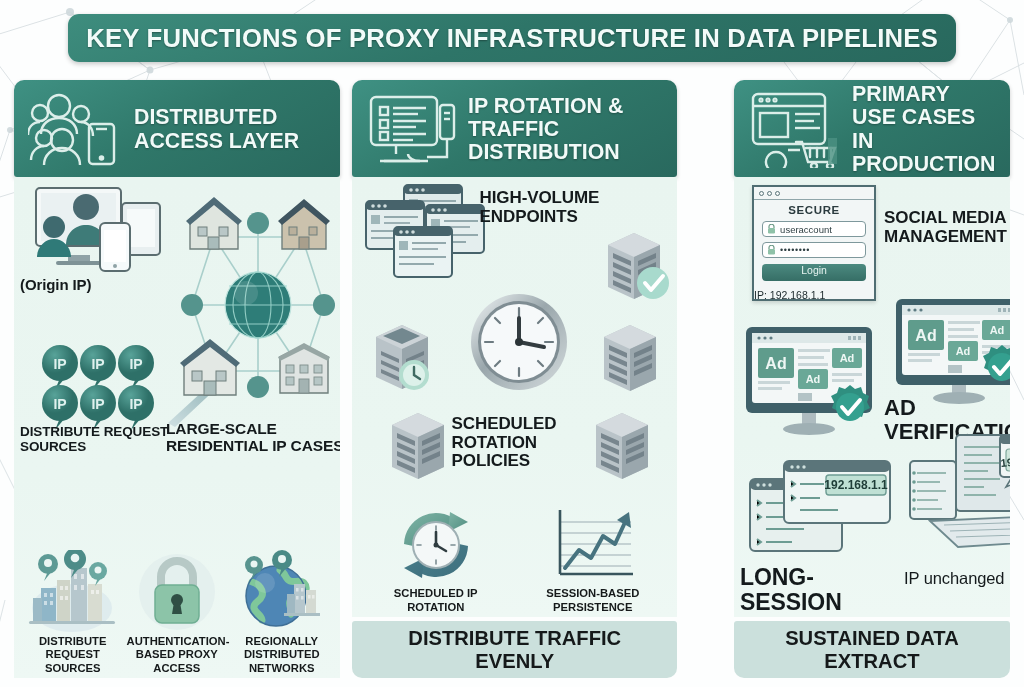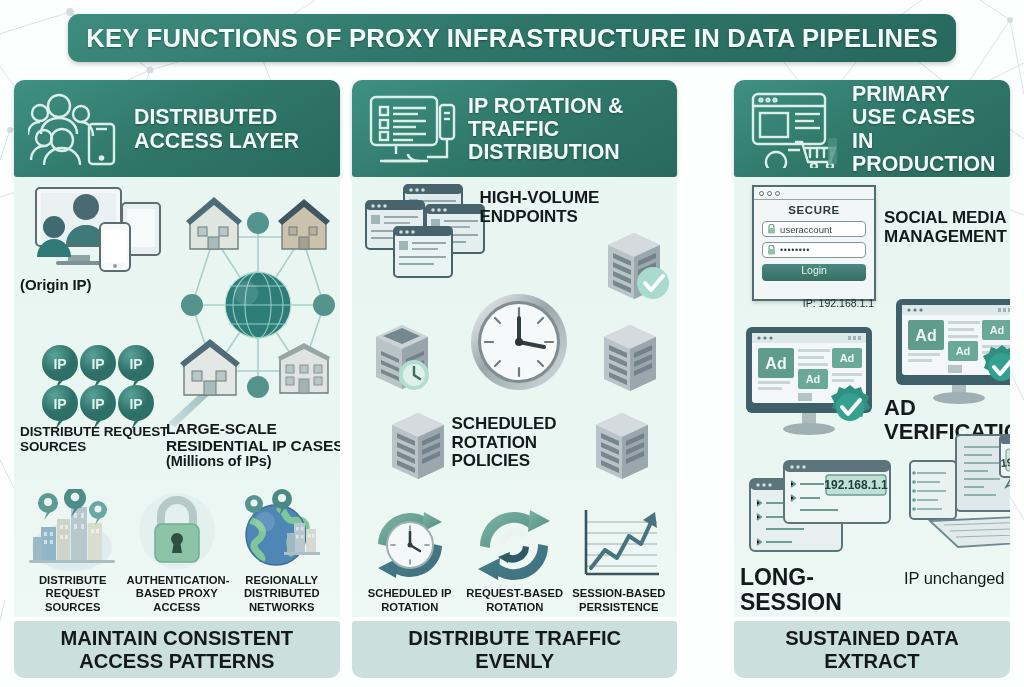--- a/index.html
+++ b/index.html
@@ -340,21 +340,20 @@
                   <rect x="36" y="42" width="8" height="8"></rect>
                 </g>
                 <rect x="21" y="44" width="10" height="14" fill="#a3b3b2" stroke="#7e8e8c" stroke-width=".9"></rect>
               </g>
             </g>
           </svg>
         </span>
 
         <div class="cap" style="left:152px;top:243px;width:182px;font-size:15.5px">
           <span>LARGE-SCALE RESIDENTIAL IP CASES</span>
-          <span class="sub" style="font-size:14.5px">(Millions of IPs)</span>
         </div>
 
         <div class="icon-strip">
 
           <div class="strip-item">
             <span>
               <svg width="98" height="82" viewBox="0 0 98 82" style="margin:0 auto">
                 <ellipse cx="49" cy="58" rx="40" ry="24" fill="#dbe9ec" opacity=".8"></ellipse>
                 <g>
                   <rect x="18" y="38" width="15" height="34" fill="#8fb6c8"></rect>
@@ -440,23 +439,20 @@
                   <circle cx="50" cy="9" r="4" fill="#eaf5f3"></circle>
                 </g>
               </svg>
             </span>
             <div class="lbl">REGIONALLY DISTRIBUTED NETWORKS</div>
           </div>
 
         </div>
       </div>
 
-      <div class="col-footer">
-        <span>MAINTAIN CONSISTENT ACCESS PATTERNS</span>
-      </div>
     </div>
 
     <div class="col">
 
       <div class="col-header">
         <span class="hdr-icon">
           <svg width="92" height="76" viewBox="0 0 92 76">
             <g fill="none" stroke="#e9f7f3" stroke-width="2.4">
               <rect x="5" y="6" width="66" height="48" rx="5"></rect>
               <rect x="14" y="16" width="8" height="8"></rect>
@@ -701,35 +697,20 @@
                     <line x1="63" y1="39" x2="67" y2="39"></line>
                 </g>
                 <line x1="48" y1="39" x2="48" y2="26" stroke="#2f3c40" stroke-width="2.6" stroke-linecap="round"></line>
                 <line x1="48" y1="39" x2="58" y2="45" stroke="#2f3c40" stroke-width="2.6" stroke-linecap="round"></line>
                 <circle cx="48" cy="39" r="2.5" fill="#2f3c40"></circle>
               </svg>
             </span>
             <div class="lbl">SCHEDULED IP ROTATION</div>
           </div>
 
-          <div class="strip-item">
-            <span>
-              <svg width="96" height="78" viewBox="0 0 96 78" style="margin:0 auto">
-                <path d="M14 40a34 34 0 0 1 56-26l-6 9a24 24 0 0 0-40 19z" fill="url(#rotA)"></path>
-                <path d="M64 4 L84 15 L62 26z" fill="url(#rotA)"></path>
-                <path d="M82 40a34 34 0 0 1-56 26l6-9a24 24 0 0 0 40-19z" fill="url(#rotB)"></path>
-                <path d="M32 74 L12 63 L34 52z" fill="url(#rotB)"></path>
-                <path d="M33 38a16 16 0 0 1 26-12l-4 6a10 10 0 0 0-16 7z" fill="#eaf3f0"></path>
-                <path d="M54 22 L64 28 L52 33z" fill="#eaf3f0"></path>
-                <path d="M63 41a16 16 0 0 1-26 12l4-6a10 10 0 0 0 16-7z" fill="#2f5a63"></path>
-                <path d="M42 57 L32 51 L44 46z" fill="#2f5a63"></path>
-              </svg>
-            </span>
-            <div class="lbl">REQUEST-BASED ROTATION</div>
-          </div>
 
           <div class="strip-item">
             <span>
               <svg width="96" height="78" viewBox="0 0 96 78" style="margin:0 auto">
                 <g stroke="#b7c6c8" stroke-width="1.3">
                   <line x1="16" y1="16" x2="86" y2="16"></line>
                     <line x1="16" y1="27" x2="86" y2="27"></line>
                   <line x1="16" y1="38" x2="86" y2="38"></line>
                     <line x1="16" y1="49" x2="86" y2="49"></line>
                   <line x1="16" y1="60" x2="86" y2="60"></line>
@@ -807,21 +788,21 @@
               <svg width="9" height="10" viewBox="0 0 9 10">
                   <path d="M2 4V2.7a2.5 2.5 0 0 1 5 0V4" fill="none" stroke="#6c9a86" stroke-width="1.2"></path>
                   <rect x="1" y="4" width="7" height="5.4" rx="1.2" fill="#8fc2a8"></rect>
                 </svg>
             </span>
             <span style="font-size:9px;letter-spacing:.6px;color:#2f3f43">••••••••</span>
           </div>
           <div style="margin:6px 8px 0;height:17px;border-radius:4px;background:linear-gradient(180deg,#4c8a80,#366e66);display:flex;align-items:flex-start;justify-content:center">
             <span style="font-size:10.5px;color:#e6f4f1">Login</span>
           </div>
-          <div style="text-align:right;font-size:10.5px;color:#1d2a2d;margin-top:16px">IP: 192.168.1.1</div>
+          <div style="text-align:left;font-size:10.5px;color:#1d2a2d;margin-top:8px">IP: 192.168.1.1</div>
         </div>
 
         <div class="cap" style="left:150px;top:32px;width:170px;font-size:17px;text-align:left">
           <span>SOCIAL MEDIA MANAGEMENT</span>
         </div>
 
         <span style="position:absolute;left:8px;top:146px">
           <svg width="140" height="120" viewBox="0 0 140 120">
             <rect x="4" y="4" width="126" height="86" rx="6" fill="#3f6069"></rect>
             <rect x="10" y="10" width="114" height="70" rx="3" fill="#f3f7f7"></rect>

